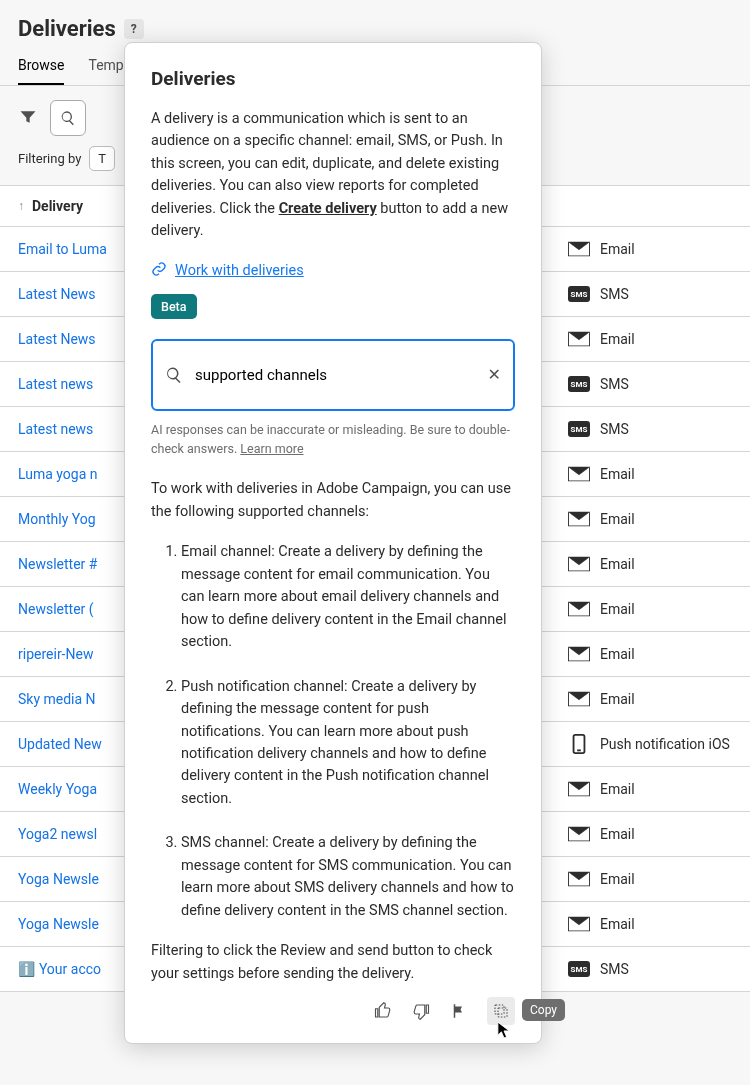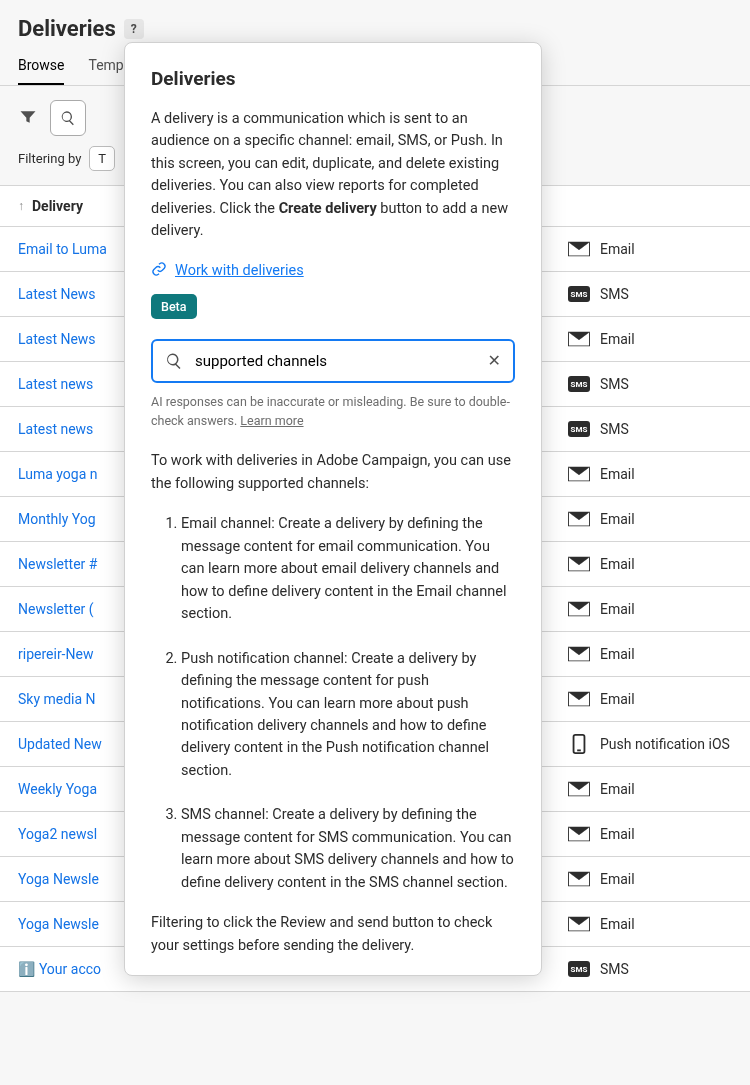--- a/index.html
+++ b/index.html
@@ -140,37 +140,37 @@
     width: 418px;
     background: #fff;
     border: 1px solid #d0d0d0;
     border-radius: 8px;
     box-shadow: 0 4px 24px rgba(0,0,0,0.18);
     padding: 24px 26px 18px 26px;
     z-index: 10;
   }
   .pop-title { font-size: 19px; font-weight: 700; margin-bottom: 18px; }
   .pop-desc { font-size: 14.5px; line-height: 1.55; margin-bottom: 18px; }
-  .pop-desc b { font-weight: 700; }
+  .pop-desc b { font-weight: 700; text-decoration: underline; }
   .pop-link-row { display: flex; align-items: center; gap: 8px; margin-bottom: 14px; }
   .pop-link-row svg { width: 16px; height: 16px; stroke: var(--accent); fill: none; stroke-width: 2; }
   .pop-link { color: var(--accent); text-decoration: underline; font-size: 14.5px; }
   .beta-badge {
     display: inline-block;
     background: var(--teal); color: #fff;
     font-size: 12.5px; font-weight: 500;
     border-radius: 5px;
     padding: 5px 10px;
     margin-bottom: 20px;
   }
   .pop-search {
     display: flex; align-items: center;
     border: 2px solid var(--accent);
     border-radius: 6px;
-    padding: 10px 12px;
+    padding: 24px 12px;
     gap: 10px;
     margin-bottom: 10px;
   }
   .pop-search svg.mag { width: 18px; height: 18px; fill: #505050; flex-shrink: 0; }
   .pop-search-input {
     border: none; outline: none; flex: 1; font-size: 15px;
     font-family: inherit; background: transparent;
   }
   .pop-search .clear { font-size: 16px; color: #505050; cursor: pointer; }
   .disclaimer { font-size: 12.5px; color: var(--muted); line-height: 1.5; margin-bottom: 20px; }
@@ -470,13 +470,42 @@
   </div>
   <div class="response">
     <div>To work with deliveries in Adobe Campaign, you can use the following supported channels:</div>
     <ol id="response-list">
         <li>Email channel: Create a delivery by defining the message content for email communication. You can learn more about email delivery channels and how to define delivery content in the Email channel section.</li>
         <li>Push notification channel: Create a delivery by defining the message content for push notifications. You can learn more about push notification delivery channels and how to define delivery content in the Push notification channel section.</li>
         <li>SMS channel: Create a delivery by defining the message content for SMS communication. You can learn more about SMS delivery channels and how to define delivery content in the SMS channel section.</li>
       </ol>
     <div>Filtering to click the Review and send button to check your settings before sending the delivery.</div>
   </div>
+  <div class="feedback-row">
+    <span class="fb-btn">
+      <svg viewBox="0 0 24 24">
+          <path d="M2 20h3V9H2v11zm19-10c0-1-1-2-2-2h-5l1-4V3c0-.5-.2-1-.6-1.3L13 1 7 7v13h10c.8 0 1.5-.5 1.8-1.2l2-7c.1-.3.2-.5.2-.8z"></path>
+        </svg>
+    </span>
+    <span class="fb-btn">
+      <svg viewBox="0 0 24 24">
+          <path d="M22 4h-3v11h3V4zM3 14c0 1 1 2 2 2h5l-1 4v1c0 .5.2 1 .6 1.3L11 23l6-6V4H7c-.8 0-1.5.5-1.8 1.2l-2 7c-.1.3-.2.5-.2.8z"></path>
+        </svg>
+    </span>
+    <span class="fb-btn flag">
+      <svg viewBox="0 0 24 24">
+          <path d="M5 3v18h2v-7h9l-2-4 2-4H7V3H5z"></path>
+        </svg>
+    </span>
+    <span class="fb-btn copy">
+      <svg viewBox="0 0 24 24">
+          <rect x="8" y="8" width="12" height="12" rx="1"></rect>
+          <rect x="4" y="4" width="12" height="12" rx="1"></rect>
+        </svg>
+    </span>
+    <span class="tooltip">Copy</span>
+    <span class="cursor">
+      <svg viewBox="0 0 16 20">
+          <path d="M1 1l0 15 4-4 3 7 3-1-3-7 6 0z"></path>
+        </svg>
+    </span>
+  </div>
 </div>
 
 </body></html>

